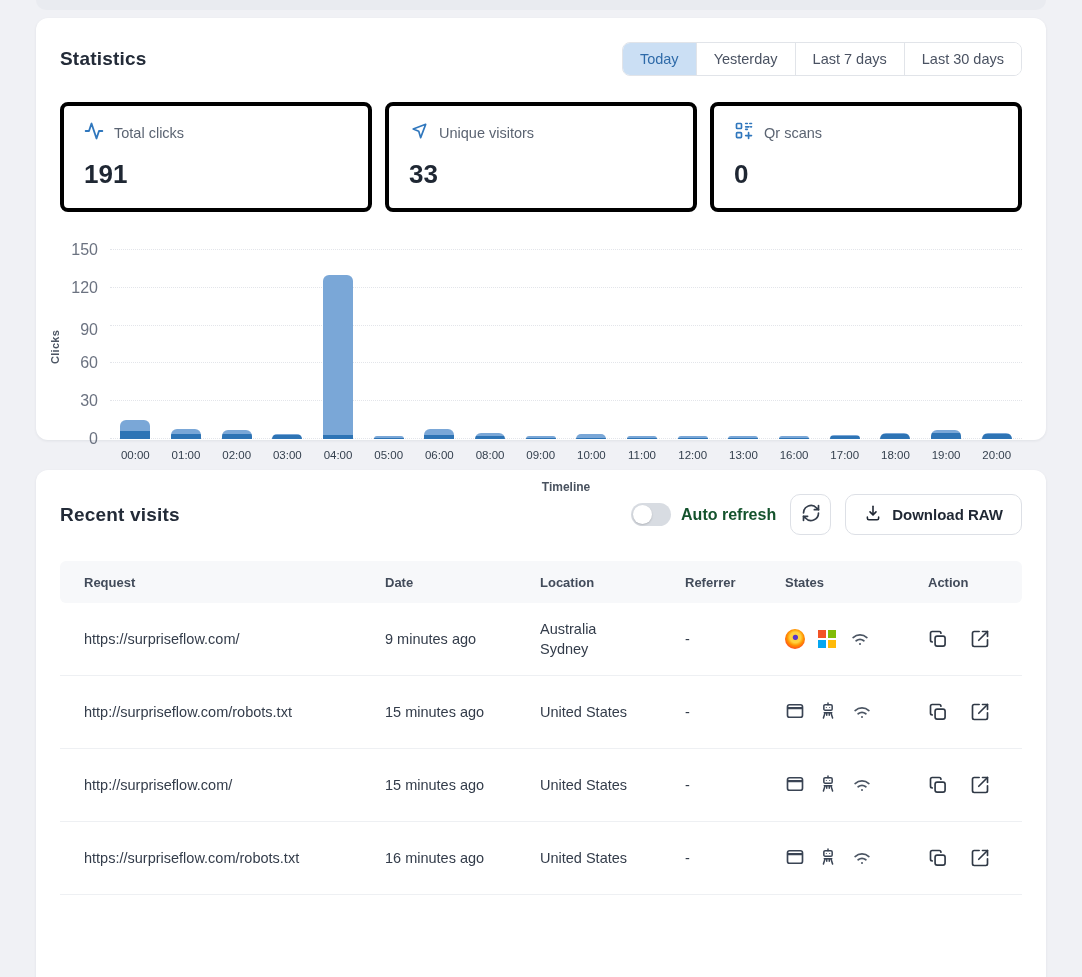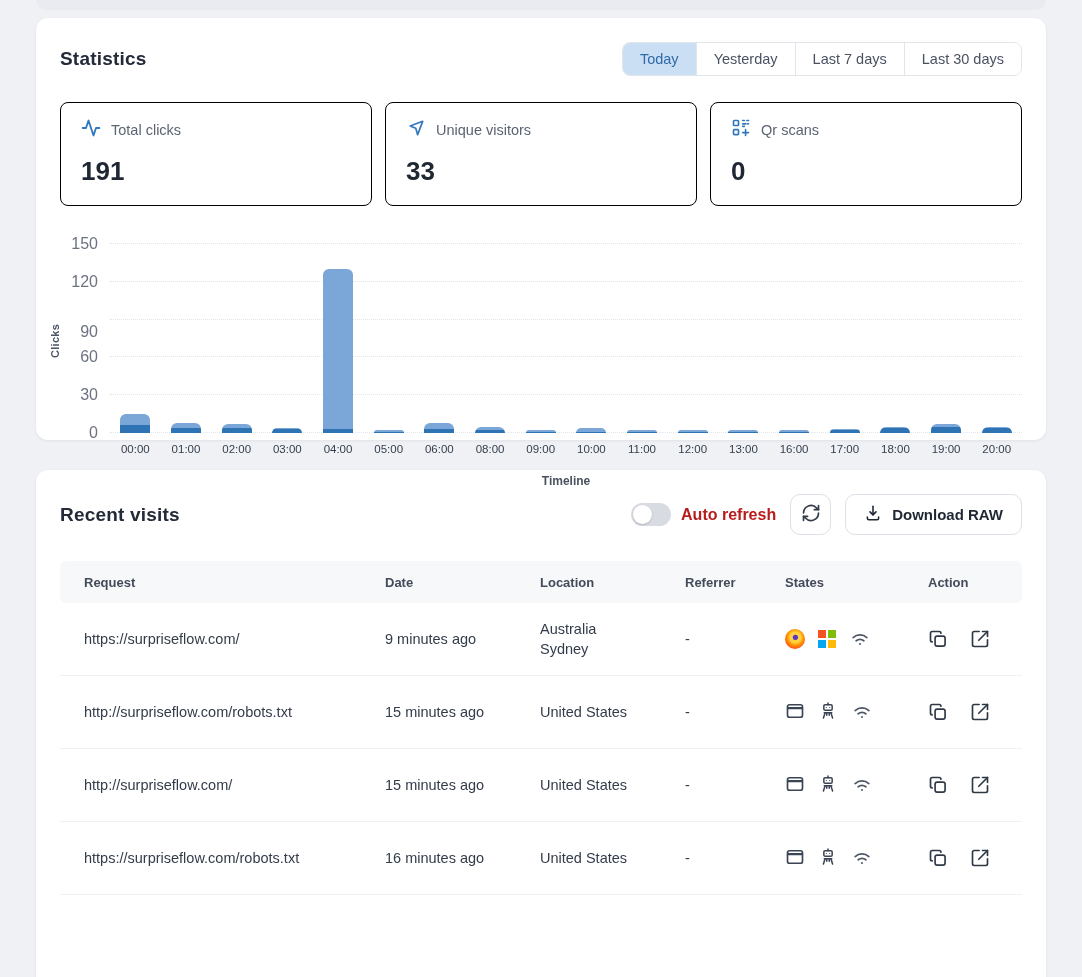--- a/index.html
+++ b/index.html
@@ -17,21 +17,21 @@
   .card-title { font-size:19px; font-weight:700; color:#232b38; letter-spacing:.2px; }
 
   
   .tabs { display:flex; border:1px solid #e1e4e9; border-radius:8px; overflow:hidden; background:#fff; }
   .tab { font-size:14.5px; padding:8px 17px; background:#fff; color:#4a5262; border:none; border-right:1px solid #e1e4e9; cursor:pointer; font-family:inherit; }
   .tab:last-child { border-right:none; }
   .tab.active { background:#cbdff4; color:#2e6aa8; }
 
   
   .stats-row { display:flex; gap:13px; margin-top:26px; }
-  .stat-box { flex:1; border:1px solid #000000; border-radius:8px; padding:15px 20px 18px; background:#fff; }
+  .stat-box { flex:1; border:4px solid #000000; border-radius:8px; padding:15px 20px 18px; background:#fff; }
   .stat-label { display:flex; align-items:center; gap:10px; font-size:14.5px; color:#5b6472; }
   .stat-value { margin-top:15px; font-size:26px; font-weight:700; color:#1f2733; }
 
   
   .chart-wrap { margin-top:38px; margin-left:50px; position:relative; }
   .plot { position:relative; height:189px; }
   .gridline { position:absolute; left:0; right:0; border-top:1px dotted #e3e5ea; }
   .ytick { position:absolute; right:calc(100% + 12px); transform:translateY(-50%); font-size:16px; color:#6b7280; }
   .y-axis-title { position:absolute; left:-72px; top:50%; transform:rotate(-90deg) translateX(12%); transform-origin:center; font-size:11px; font-weight:700; color:#4c5563; letter-spacing:.3px; }
   .cols { position:absolute; left:0; right:0; bottom:0; top:0; display:flex; }
@@ -41,21 +41,21 @@
   .seg-bottom { width:100%; }
   .xlabels { display:flex; margin-top:10px; }
   .xlabel { flex:1; text-align:center; font-size:11.5px; color:#333f4d; }
   .x-axis-title { margin-top:19px; text-align:center; font-size:12px; font-weight:700; color:#49525f; }
 
   
   .rv-controls { display:flex; align-items:center; gap:14px; }
   .toggle-group { display:flex; align-items:center; gap:10px; }
   .toggle { width:40px; height:23px; border-radius:12px; background:#d8dce2; position:relative; cursor:pointer; }
   .toggle .knob { position:absolute; top:2px; left:2px; width:19px; height:19px; border-radius:50%; background:#fff; box-shadow:0 1px 2px rgba(0,0,0,.18); }
-  .toggle-label { font-size:16px; font-weight:700; color:#b91c1c; }
+  .toggle-label { font-size:16px; font-weight:700; color:#14532d; }
   .icon-btn { width:41px; height:41px; border:1px solid #dde0e6; border-radius:10px; background:#fff; display:flex; align-items:center; justify-content:center; cursor:pointer; }
   .dl-btn { height:41px; border:1px solid #dde0e6; border-radius:10px; background:#fff; display:flex; align-items:center; gap:10px; padding:0 18px; font-size:15px; font-weight:600; color:#1f2733; cursor:pointer; font-family:inherit; }
 
   
   .tbl-head { margin-top:26px; display:grid; grid-template-columns:325px 155px 145px 100px 143px 1fr; align-items:center; background:#f7f8fa; border-radius:6px; height:42px; font-size:13px; color:#424b5a; font-weight:600; }
   .tbl-head > div:first-child, .tbl-row > div:first-child { padding-left:24px; }
   .tbl-row { display:grid; grid-template-columns:325px 155px 145px 100px 143px 1fr; align-items:center; min-height:73px; border-bottom:1px solid #eef0f3; font-size:14.5px; color:#333c4a; }
   .cell-loc div { line-height:1.4; }
   .devices { display:flex; align-items:center; gap:13px; }
   .actions { display:flex; align-items:center; gap:22px; }
@@ -126,21 +126,21 @@
           <div class="gridline" style="bottom: 0px;">
             <span class="ytick" style="top: 0px;">0</span>
           </div>
           <div class="gridline" style="bottom: 37.8px;">
             <span class="ytick" style="top: 0px;">30</span>
           </div>
           <div class="gridline" style="bottom: 75.6px;">
             <span class="ytick" style="top: 0px;">60</span>
           </div>
           <div class="gridline" style="bottom: 113.4px;">
-            <span class="ytick" style="top: 12px;">90</span>
+            <span class="ytick" style="top: 4px;">90</span>
           </div>
           <div class="gridline" style="bottom: 151.2px;">
             <span class="ytick" style="top: 0px;">120</span>
           </div>
           <div class="gridline" style="bottom: 189px;">
             <span class="ytick" style="top: 0px;">150</span>
           </div>
         <div class="y-axis-title">Clicks</div>
         <div class="cols" id="chart-cols">
             <div class="col">

